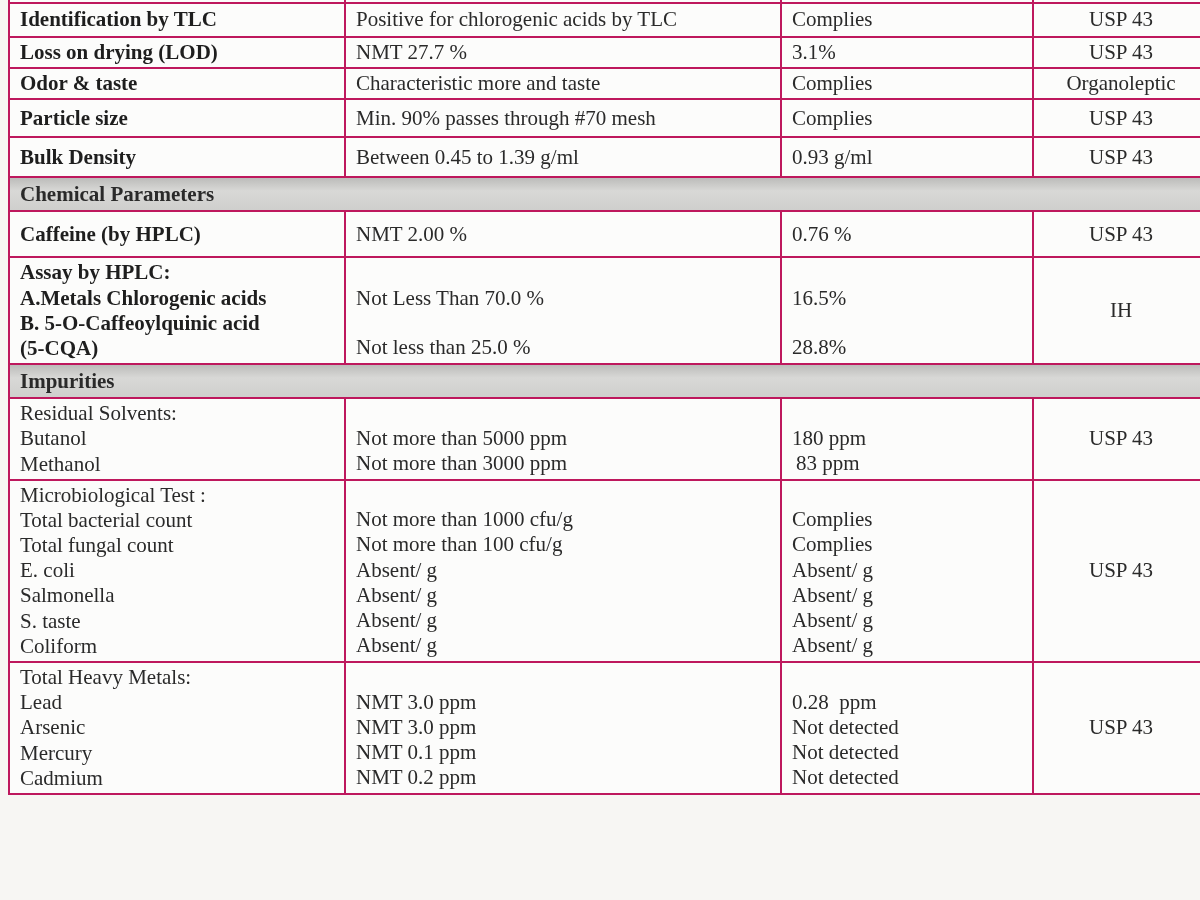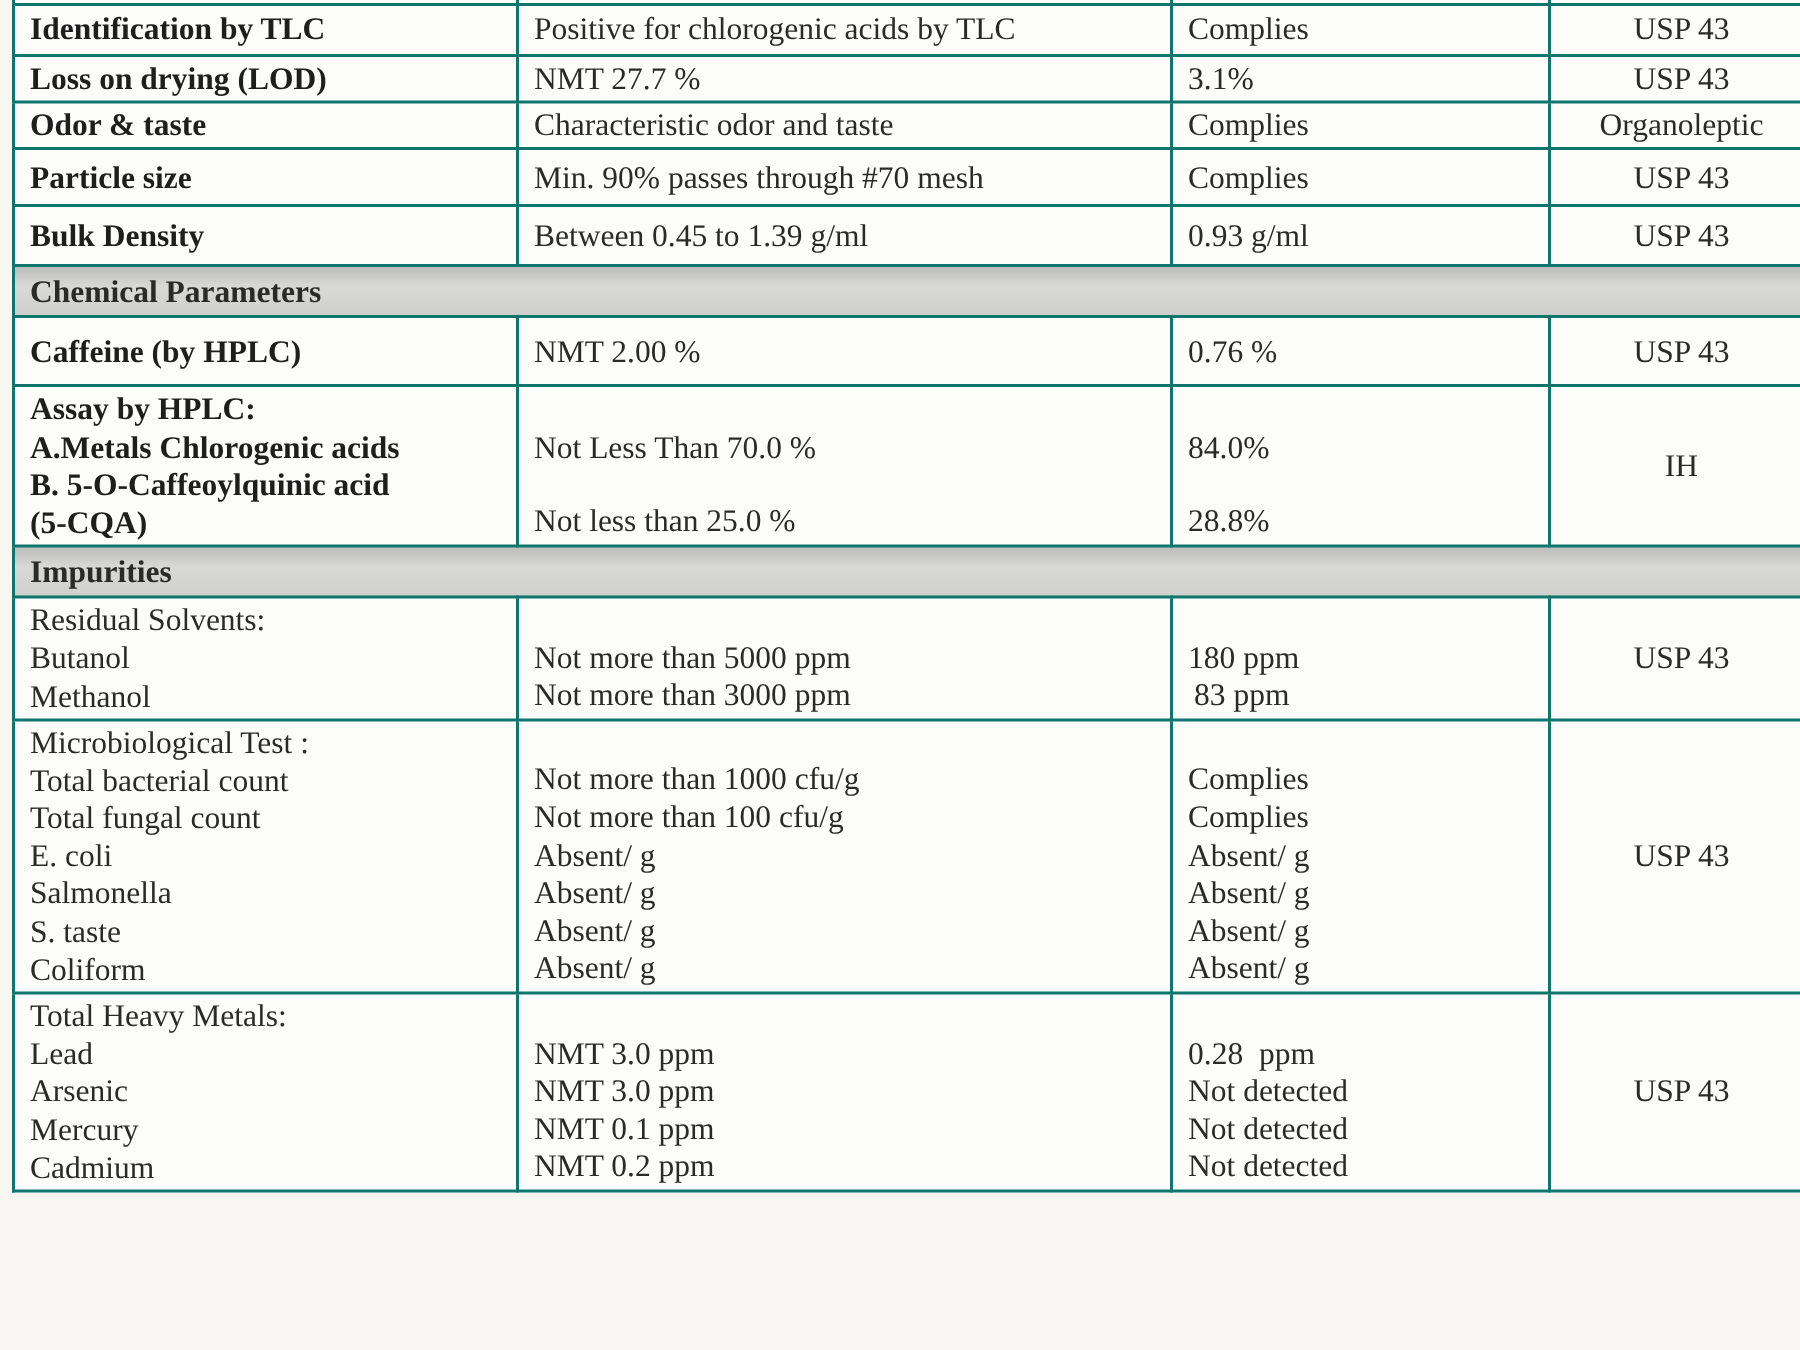--- a/index.html
+++ b/index.html
@@ -16,21 +16,21 @@
   }
   table.coa {
     position:absolute; left:8px; top:-6px;
     width:1200px;
     border-collapse:collapse;
     table-layout:fixed;
     font-size:21px;
     line-height:1.2;
   }
   table.coa td {
-    border:2px solid #0f766e;
+    border:2px solid #be185d;
     padding:2px 10px;
     vertical-align:middle;
     background:#fcfcfb;
     margin-left:16px;
   }
   col.c1 { width:336px; }
   col.c2 { width:436px; }
   col.c3 { width:252px; }
   col.c4 { width:176px; }
   td.param { font-weight:bold; color:#1e1e1e; }
@@ -80,21 +80,21 @@
       <td class="std">USP 43</td>
     </tr>
     <tr style="height:28px;">
       <td class="param">Loss on drying (LOD)</td>
       <td>NMT 27.7 %</td>
       <td>3.1%</td>
       <td class="std">USP 43</td>
     </tr>
     <tr style="height:30px;">
       <td class="param">Odor &amp; taste</td>
-      <td>Characteristic odor and taste</td>
+      <td>Characteristic more and taste</td>
       <td>Complies</td>
       <td class="std">Organoleptic</td>
     </tr>
     <tr style="height:38px;">
       <td class="param">Particle size</td>
       <td>Min. 90% passes through #70 mesh</td>
       <td>Complies</td>
       <td class="std">USP 43</td>
     </tr>
     <tr style="height:40px;">
@@ -123,21 +123,21 @@
         <span class="line">(5-CQA)</span>
       </td>
       <td>
         <span class="spacer"></span>
         <span class="line">Not Less Than 70.0 %</span>
         <span class="spacer"></span>
         <span class="line">Not less than 25.0 %</span>
       </td>
       <td>
         <span class="spacer"></span>
-        <span class="line">84.0%</span>
+        <span class="line">16.5%</span>
         <span class="spacer"></span>
         <span class="line">28.8%</span>
       </td>
       <td class="std">IH</td>
     </tr>
 
     <tr class="section">
       <td colspan="4">Impurities</td>
     </tr>
 

